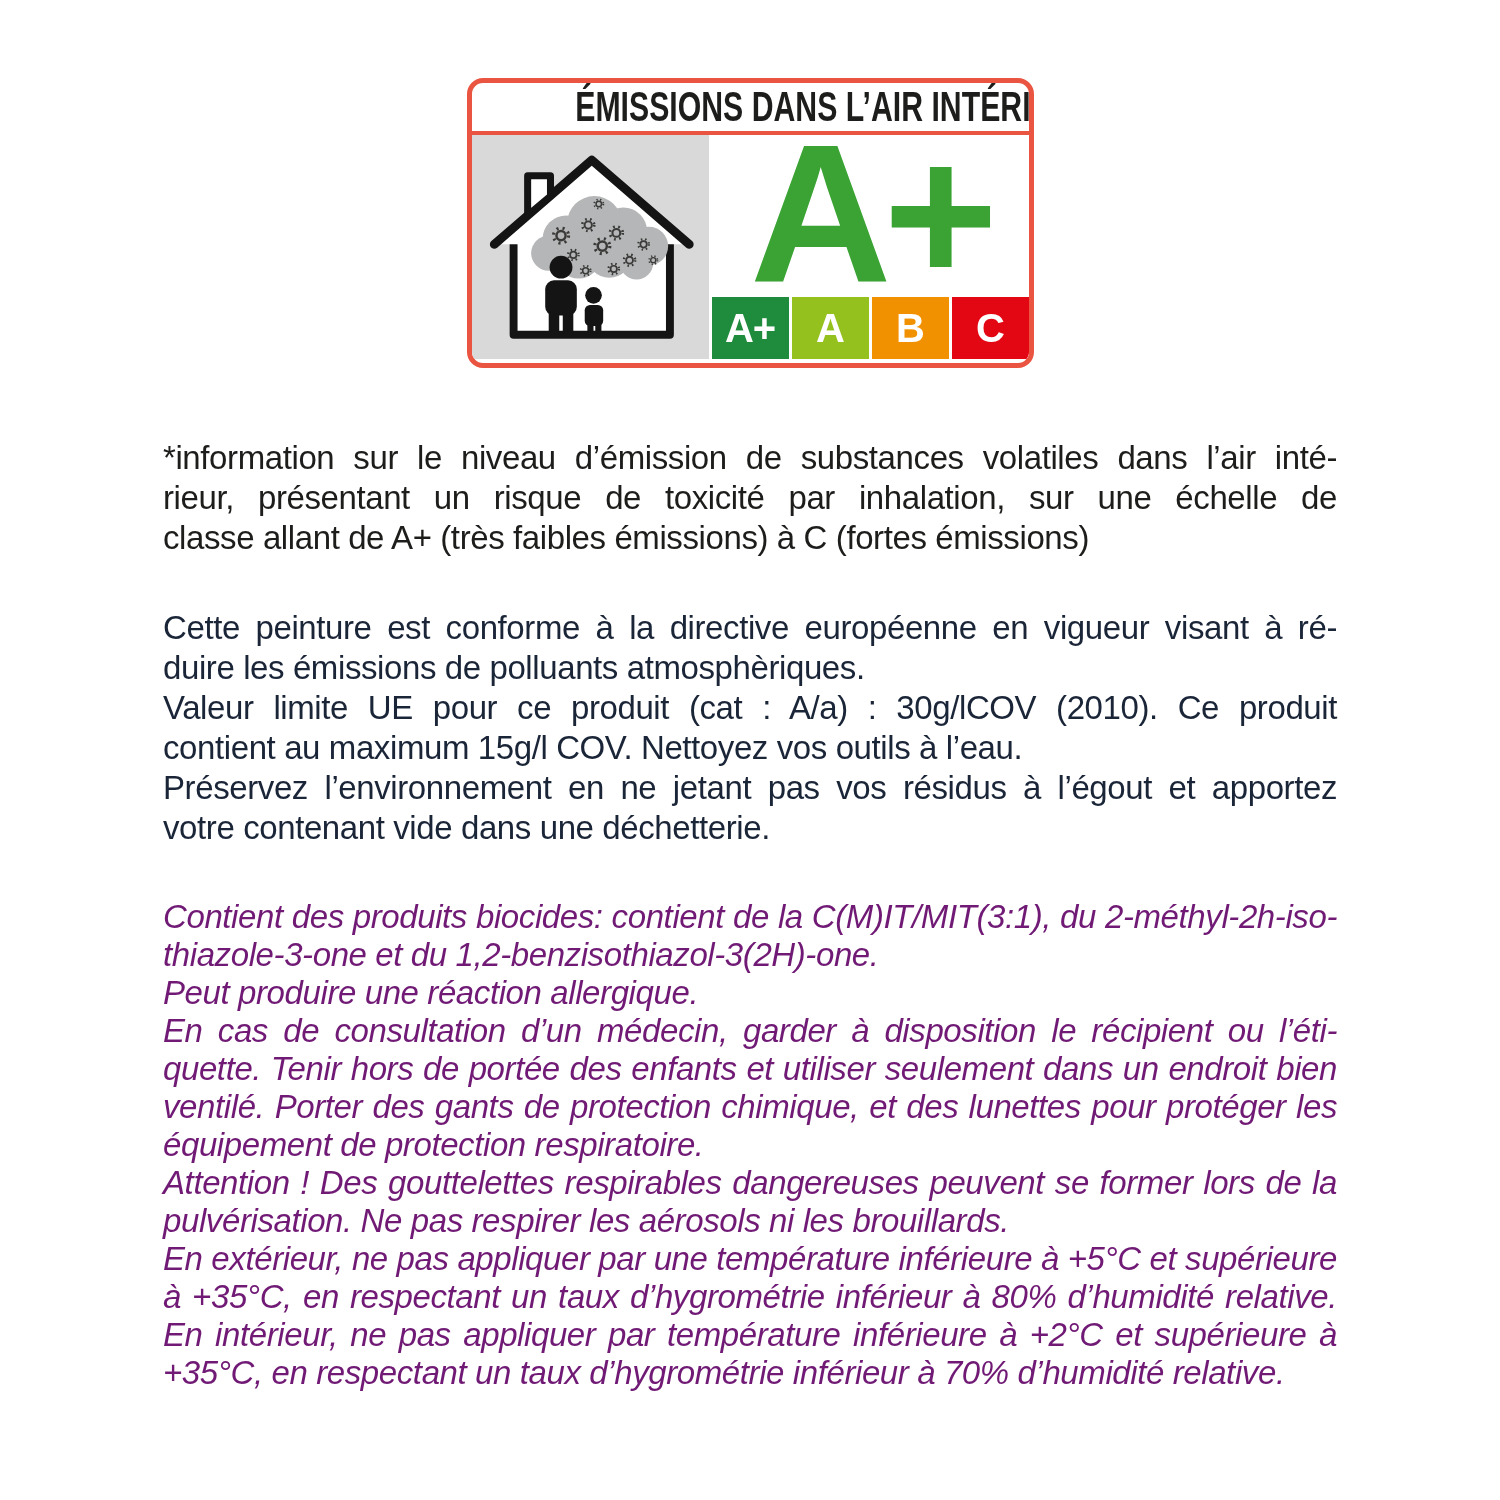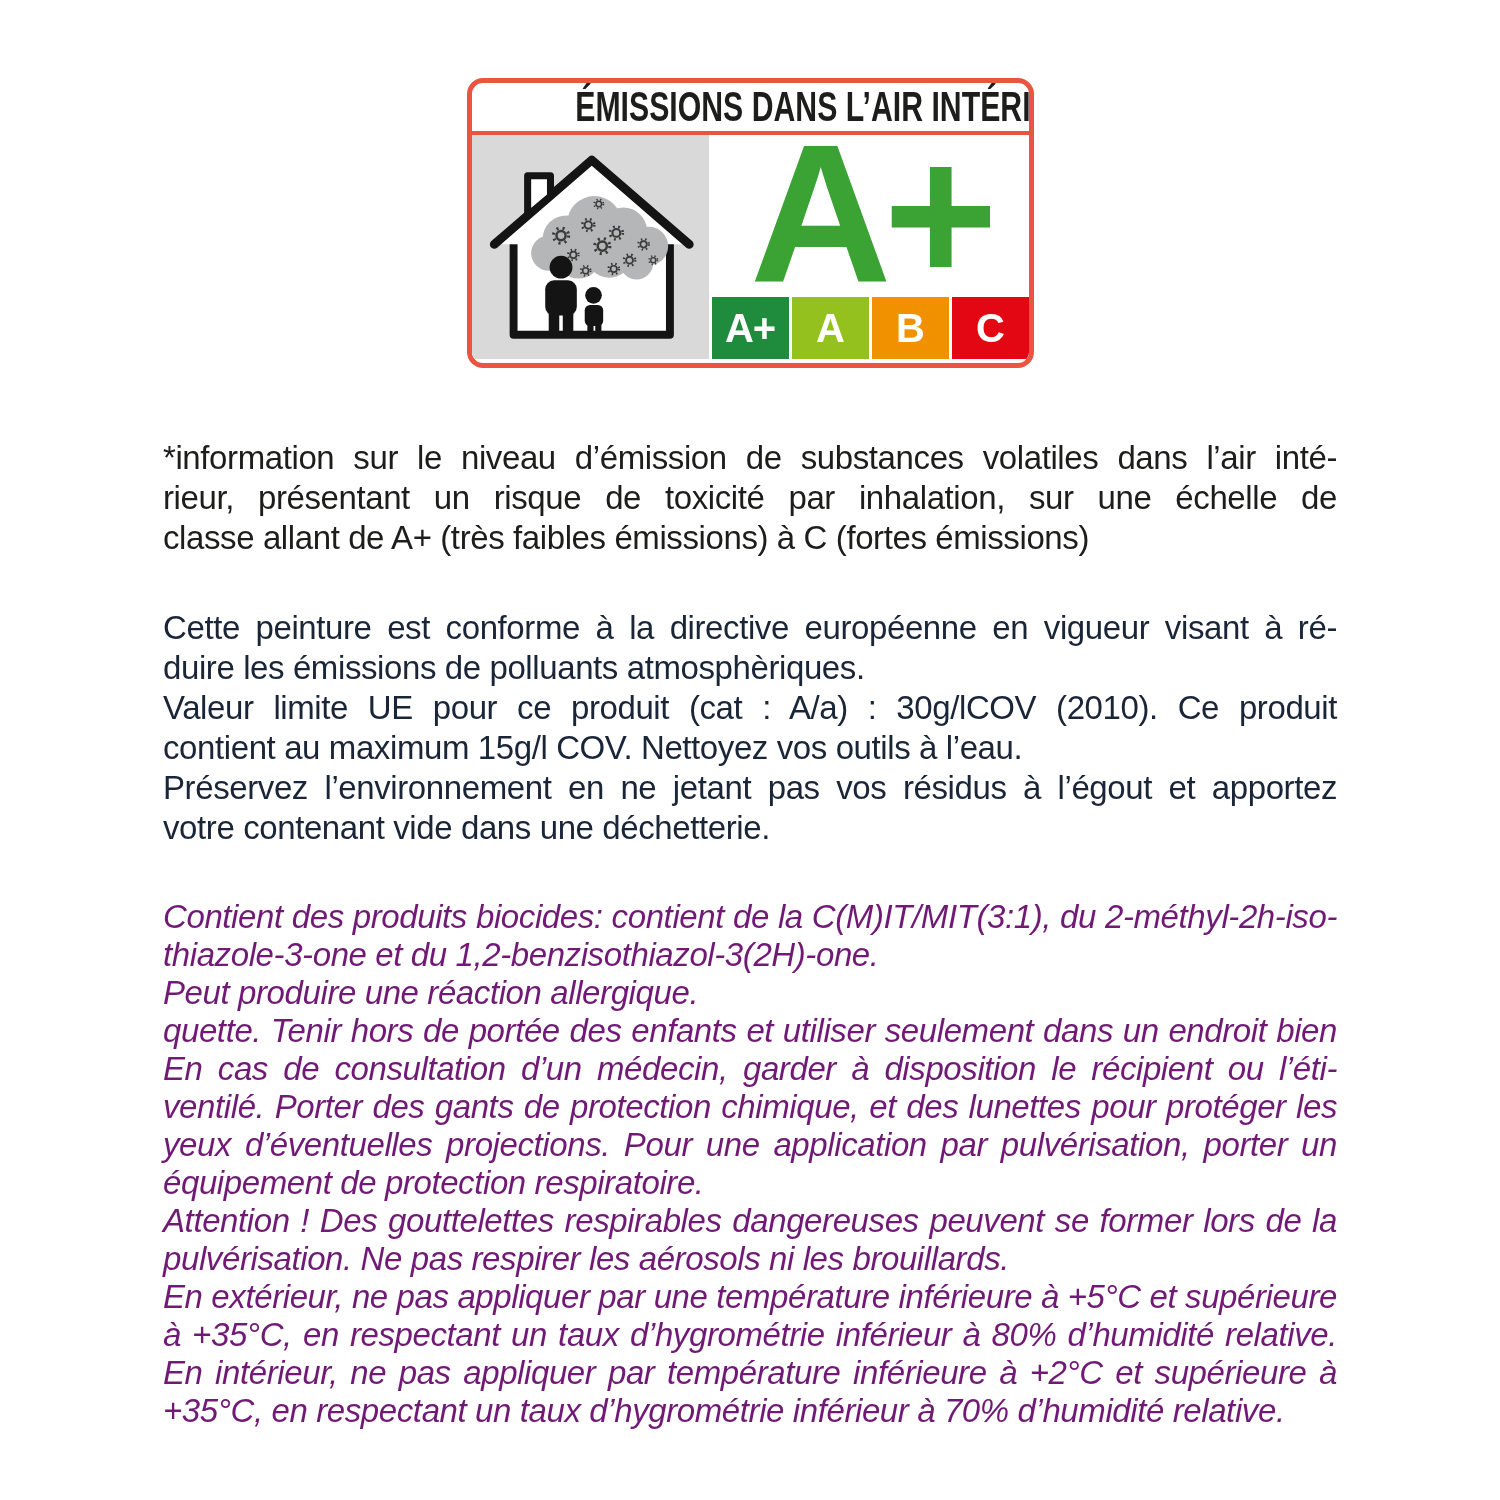--- a/index.html
+++ b/index.html
@@ -135,24 +135,23 @@
         <div class="line noj">duire les émissions de polluants atmosphèriques.</div>
         <div class="line">Valeur limite UE pour ce produit (cat : A/a) : 30g/lCOV (2010). Ce produit</div>
         <div class="line noj">contient au maximum 15g/l COV. Nettoyez vos outils à l’eau.</div>
         <div class="line">Préservez l’environnement en ne jetant pas vos résidus à l’égout et apportez</div>
         <div class="line noj">votre contenant vide dans une déchetterie.</div>
       </div>
       <div class="para italic" style="color: #701a75;">
         <div class="line">Contient des produits biocides: contient de la C(M)IT/MIT(3:1), du 2-méthyl-2h-iso-</div>
         <div class="line noj">thiazole-3-one et du 1,2-benzisothiazol-3(2H)-one.</div>
         <div class="line noj">Peut produire une réaction allergique.</div>
+        <div class="line">En cas de consultation d’un médecin, garder à disposition le récipient ou l’éti-</div>
         <div class="line">quette. Tenir hors de portée des enfants et utiliser seulement dans un endroit bien</div>
-        <div class="line">En cas de consultation d’un médecin, garder à disposition le récipient ou l’éti-</div>
         <div class="line">ventilé. Porter des gants de protection chimique, et des lunettes pour protéger les</div>
-        <div class="line">yeux d’éventuelles projections. Pour une application par pulvérisation, porter un</div>
         <div class="line noj">équipement de protection respiratoire.</div>
         <div class="line">Attention ! Des gouttelettes respirables dangereuses peuvent se former lors de la</div>
         <div class="line noj">pulvérisation. Ne pas respirer les aérosols ni les brouillards.</div>
         <div class="line">En extérieur, ne pas appliquer par une température inférieure à +5°C et supérieure</div>
         <div class="line">à +35°C, en respectant un taux d’hygrométrie inférieur à 80% d’humidité relative.</div>
         <div class="line">En intérieur, ne pas appliquer par température inférieure à +2°C et supérieure à</div>
         <div class="line noj">+35°C, en respectant un taux d’hygrométrie inférieur à 70% d’humidité relative.</div>
       </div>
     </div>
 

